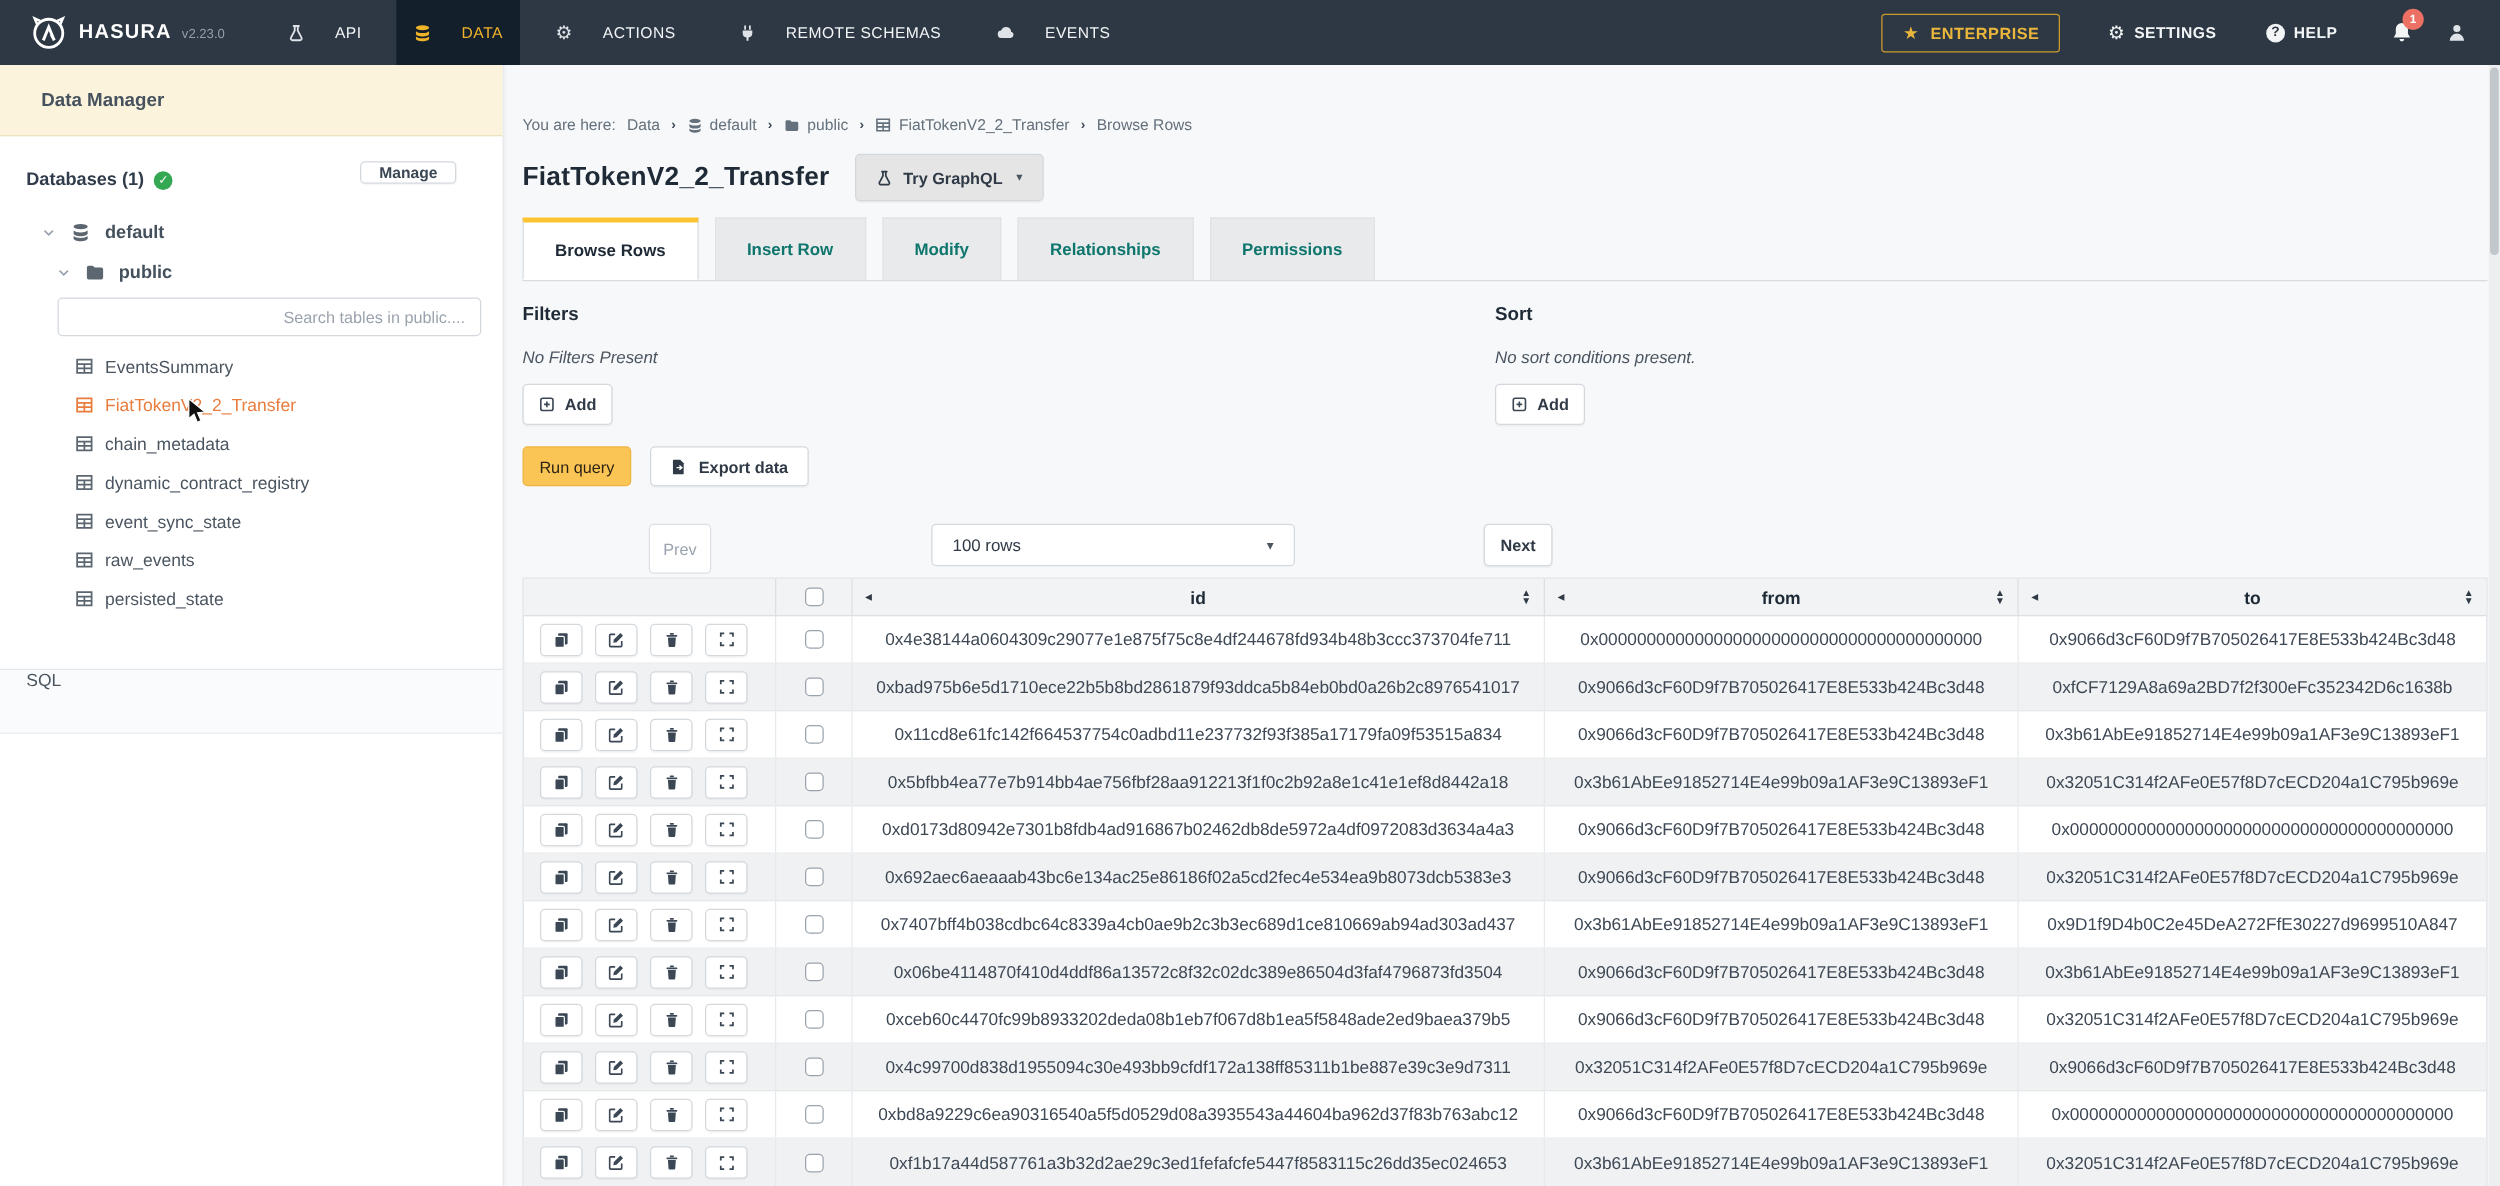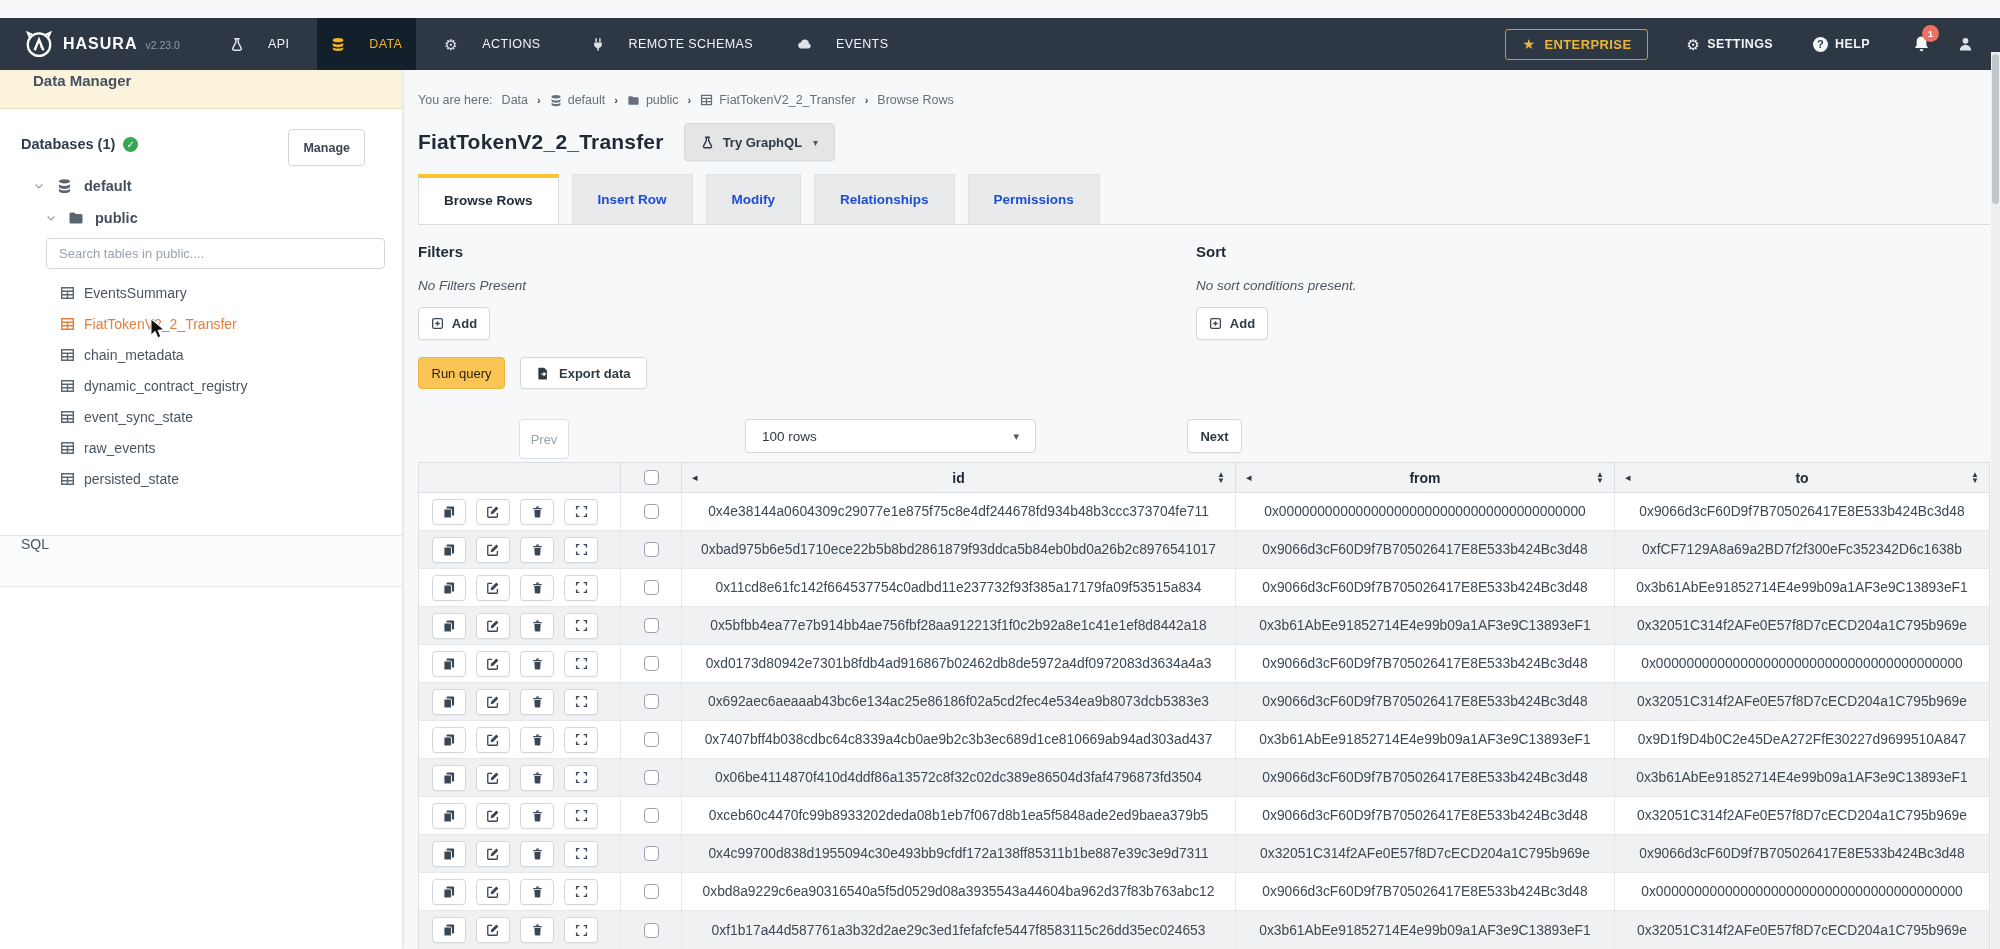--- a/index.html
+++ b/index.html
@@ -2,21 +2,21 @@
 <html><head>
 <meta charset="utf-8">
 <style>
   * { margin:0; padding:0; box-sizing:border-box; }
   html,body { width:2000px; height:949px; overflow:hidden; background:#f7f8f9;
     font-family:"Liberation Sans","DejaVu Sans",sans-serif; }
   svg { display:block; }
 
   
   .navbar { position:absolute; top:0; left:0; width:2000px; height:52px; background:#2d3844;
-    display:flex; align-items:center; color:#fff; z-index:50;margin-top:18px; }
+    display:flex; align-items:center; color:#fff; z-index:50; }
   .brand { display:flex; align-items:center; margin-left:24px; }
   .brand-name { font-weight:bold; font-size:16px; letter-spacing:1px; margin-left:9px; }
   .brand-ver { font-size:10.5px; color:#939ca7; margin-left:8px; margin-top:2px; }
   .nav-item { display:flex; align-items:center; gap:24px; font-size:12.5px; font-weight:normal;
     letter-spacing:.4px; color:#f2f4f6; height:52px; padding:0 14px; cursor:pointer; }
   .nav-item .ni { color:#dfe3e8; }
   .nav-item.active { background:#141f2c; color:#f0b429; }
   .nav-item.active .ni { color:#f0b429; }
   .nav-left { display:flex; align-items:center; }
   .nav-right { margin-left:auto; display:flex; align-items:center; padding-right:26px; }
@@ -38,32 +38,32 @@
 
   
   .sidebar { position:absolute; top:52px; left:0; width:403px; bottom:0; background:#fff;
     border-right:1px solid #e3e6e9; box-shadow:1px 0 3px rgba(0,0,0,.05); z-index:10; }
   .sb-header { height:57px; background:#fcf3dd; border-bottom:1px solid #efe2c2;
     display:flex; align-items:center; padding-left:33px; font-size:15px; font-weight:bold; color:#46525e; }
   .db-row { margin:20px 20px 0 21px; display:flex; align-items:center; position:relative; height:30px; }
   .db-label { font-size:14.5px; font-weight:bold; color:#303c4b; }
   .check-circle { width:15px; height:15px; border-radius:50%; background:#34a853; color:#fff;
     font-size:10px; display:flex; align-items:center; justify-content:center; margin-left:8px; font-weight:bold; }
-  .manage-btn { position:absolute; right:17px; top:0; height:37px; padding:0 14px; background:#fff;
+  .manage-btn { position:absolute; right:17px; top:0; height:18px; padding:0 14px; background:#fff;
     border:1px solid #d3d8dd; border-radius:4px; font-size:12.5px; font-weight:bold; color:#3b4754;
     display:flex; align-items:center; cursor:pointer; box-shadow:0 1px 1px rgba(0,0,0,.04); }
   .tree-row { display:flex; align-items:center; height:30px; font-size:14.5px; font-weight:bold;
     color:#44505c; cursor:pointer; }
   .tree-row.lvl1 { margin:12px 0 0 33px; gap:12px; }
   .tree-row.lvl2 { margin:2px 0 0 45px; gap:11px; }
   .tree-chevron { color:#9aa3ad; }
   .tree-ic { color:#5c6670; }
   .sb-search { margin:5px 0 0 46px; width:339px; height:31px; border:1px solid #d3d8dd;
     border-radius:4px; padding:0 12px; font-size:13px; color:#374151; background:#fff; outline:none;
-    font-family:inherit; }
+    font-family:inherit;text-align:right; }
   .sb-search::placeholder { color:#9aa3ad; }
   .table-list { margin-top:8px; }
   .table-item { display:flex; align-items:center; gap:9px; height:31px; padding-left:60px;
     font-size:14px; color:#4a5560; cursor:pointer; }
   .table-item .ti { color:#5c6670; }
   .table-item.active { color:#e87d3e; }
   .table-item.active .ti { color:#e87d3e; }
   .sql-section { margin-top:41px; border-top:1px solid #e3e6e9; border-bottom:1px solid #e9ecef;
     background:#fafbfc; height:52px; display:flex; align-items:flex-start; padding-left:21px;
     font-size:14px; color:#4a5560; cursor:pointer; }
@@ -78,21 +78,21 @@
 
   .title-row { margin-top:14px; display:flex; align-items:center; height:40px; gap:20px; }
   .page-title { font-size:21px; font-weight:bold; color:#1f2a37; letter-spacing:.2px; }
   .try-graphql { display:flex; align-items:center; gap:9px; height:38px; padding:0 16px;
     background:#e5e5e5; border:1px solid #d3d8dd; border-radius:4px; font-size:13px; font-weight:bold;
     color:#2f3a46; cursor:pointer; box-shadow:0 1px 1px rgba(0,0,0,.04); }
   .tg-chev { font-size:10px; color:#4a5560; margin-left:2px; }
 
   .tabs { margin-top:12px; display:flex; border-bottom:1px solid #d8dcdf; height:51px; }
   .tab { height:50px; margin-right:13px; padding:0 25px; display:flex; align-items:center;
-    background:#e8eaec; font-size:13.5px; font-weight:bold; color:#1d4ed8; cursor:pointer;
+    background:#e8eaec; font-size:13.5px; font-weight:bold; color:#0f766e; cursor:pointer;
     border:1px solid #e0e3e6; border-bottom:none; }
   .tab.active { background:#fff; color:#1f2a37; border:1px solid #d8dcdf; border-bottom:1px solid #fff;
     border-top:4px solid #fbc32f; margin-bottom:-1px; }
 
   .filter-sort { display:flex; padding-top:18px; }
   .fs-col-left { width:778px; }
   .fs-heading { font-size:15px; font-weight:bold; color:#1f2a37; height:18px; }
   .fs-note { margin-top:17px; font-size:13.5px; font-style:italic; color:#4a5560; height:16px; }
   .add-btn { margin-top:13px; width:72px; height:33px; background:#fff; border:1px solid #d3d8dd;
     border-radius:4px; display:flex; align-items:center; justify-content:center; gap:8px;

